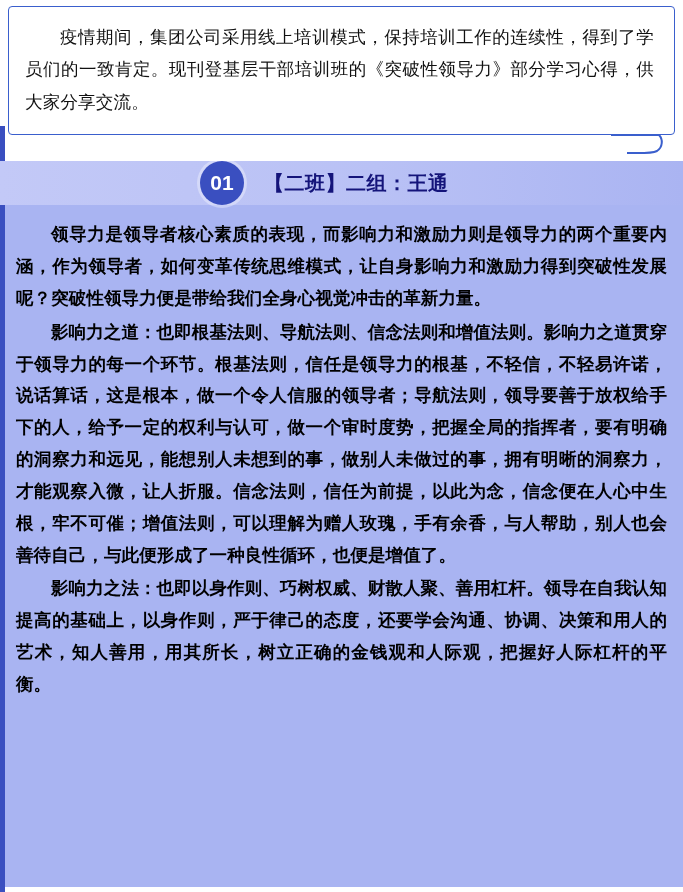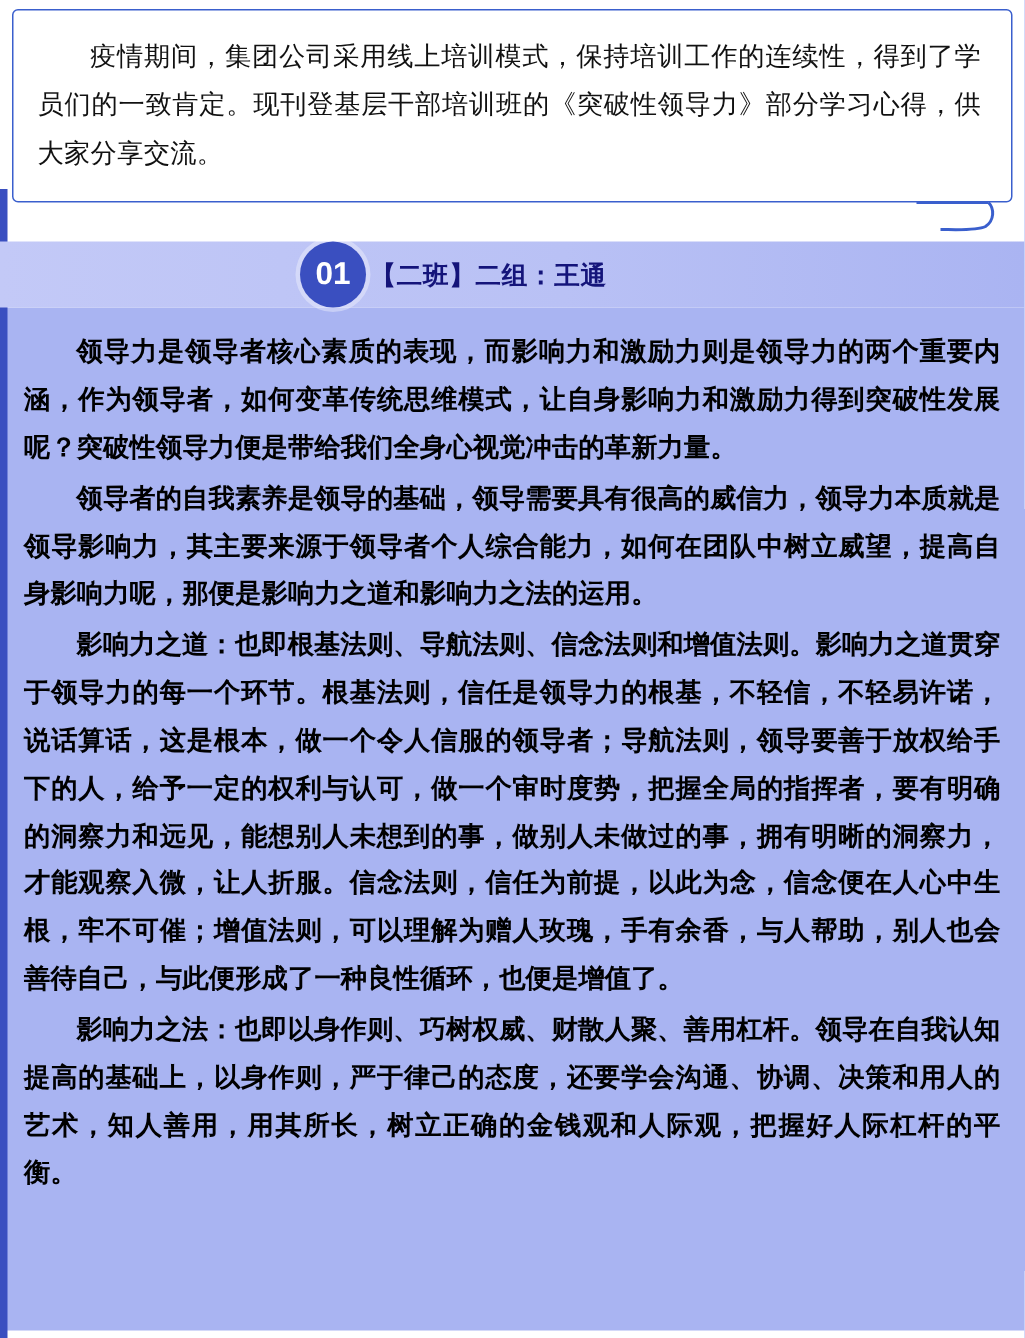--- a/index.html
+++ b/index.html
@@ -67,22 +67,22 @@
     font-family: "Liberation Sans", sans-serif;
     font-size: 21px;
     font-weight: bold;
     display: flex;
     align-items: center;
     justify-content: center;
     margin-left: 200px;
     box-shadow: 0 0 0 3px rgba(255,255,255,0.35);
   }
   .section-title {
-    margin-left: 3px;
-    font-size: 17px;
+    margin-left: 20px;
+    font-size: 20px;
     font-weight: bold;
     color: #14147a;
     letter-spacing: 0.5px;
     font-family: Liberation Serif, serif;
   }
 
   
   .body-panel {
     background: #a9b4f2;
     padding: 14px 16px 10px 16px;
@@ -125,19 +125,18 @@
     </svg>
   </div>
 
   <div class="section-header">
     <div class="num-badge">01</div>
     <div class="section-title">【二班】二组：王通</div>
   </div>
 
   <div class="body-panel">
     <p>领导力是领导者核心素质的表现，而影响力和激励力则是领导力的两个重要内涵，作为领导者，如何变革传统思维模式，让自身影响力和激励力得到突破性发展呢？突破性领导力便是带给我们全身心视觉冲击的革新力量。</p>
-    <p>领导者的自我素养是领导的基础，领导需要具有很高的威信力，领导力本质就是领导影响力，其主要来源于领导者个人综合能力，如何在团队中树立威望，提高自身影响力呢，那便是影响力之道和影响力之法的运用。</p>
     <p>影响力之道：也即根基法则、导航法则、信念法则和增值法则。影响力之道贯穿于领导力的每一个环节。根基法则，信任是领导力的根基，不轻信，不轻易许诺，说话算话，这是根本，做一个令人信服的领导者；导航法则，领导要善于放权给手下的人，给予一定的权利与认可，做一个审时度势，把握全局的指挥者，要有明确的洞察力和远见，能想别人未想到的事，做别人未做过的事，拥有明晰的洞察力，才能观察入微，让人折服。信念法则，信任为前提，以此为念，信念便在人心中生根，牢不可催；增值法则，可以理解为赠人玫瑰，手有余香，与人帮助，别人也会善待自己，与此便形成了一种良性循环，也便是增值了。</p>
     <p>影响力之法：也即以身作则、巧树权威、财散人聚、善用杠杆。领导在自我认知提高的基础上，以身作则，严于律己的态度，还要学会沟通、协调、决策和用人的艺术，知人善用，用其所长，树立正确的金钱观和人际观，把握好人际杠杆的平衡。</p>
 
   </div>
 
 </div>
 
 </body></html>

